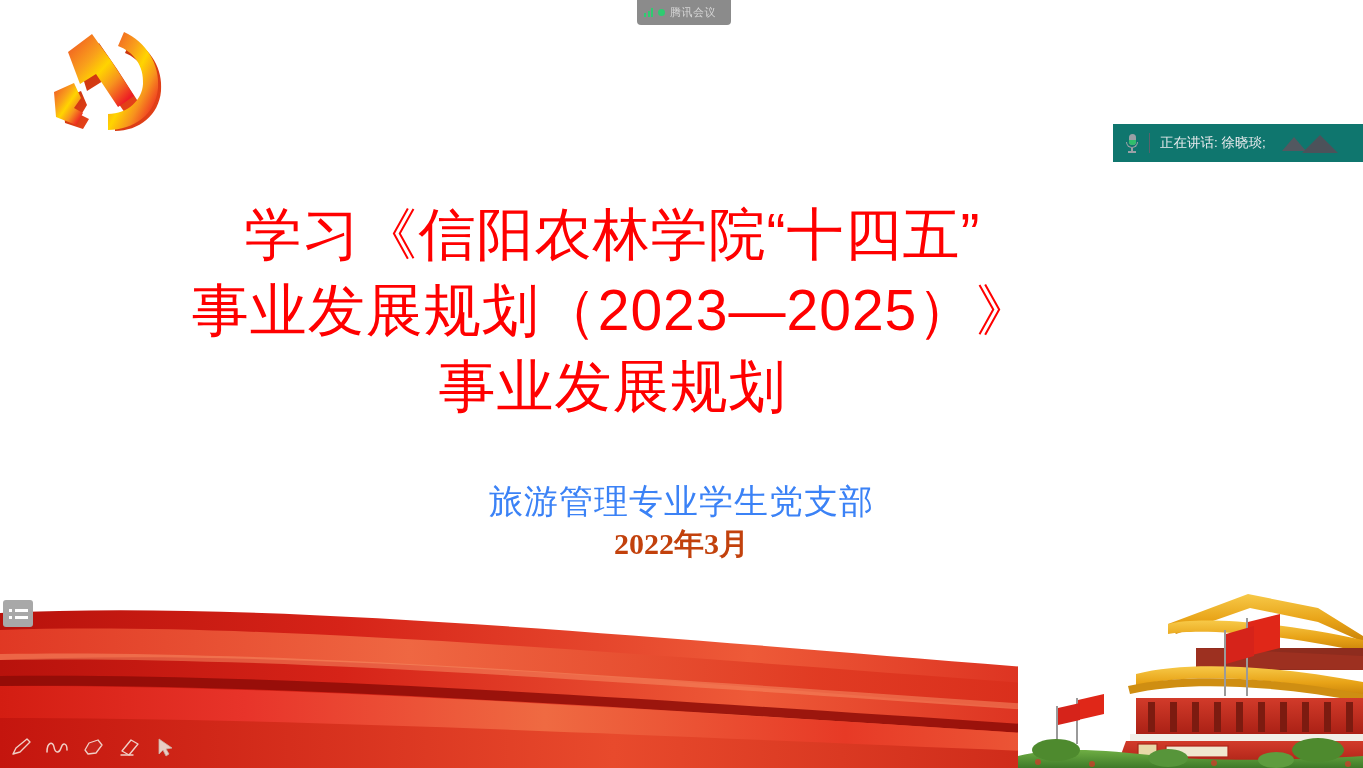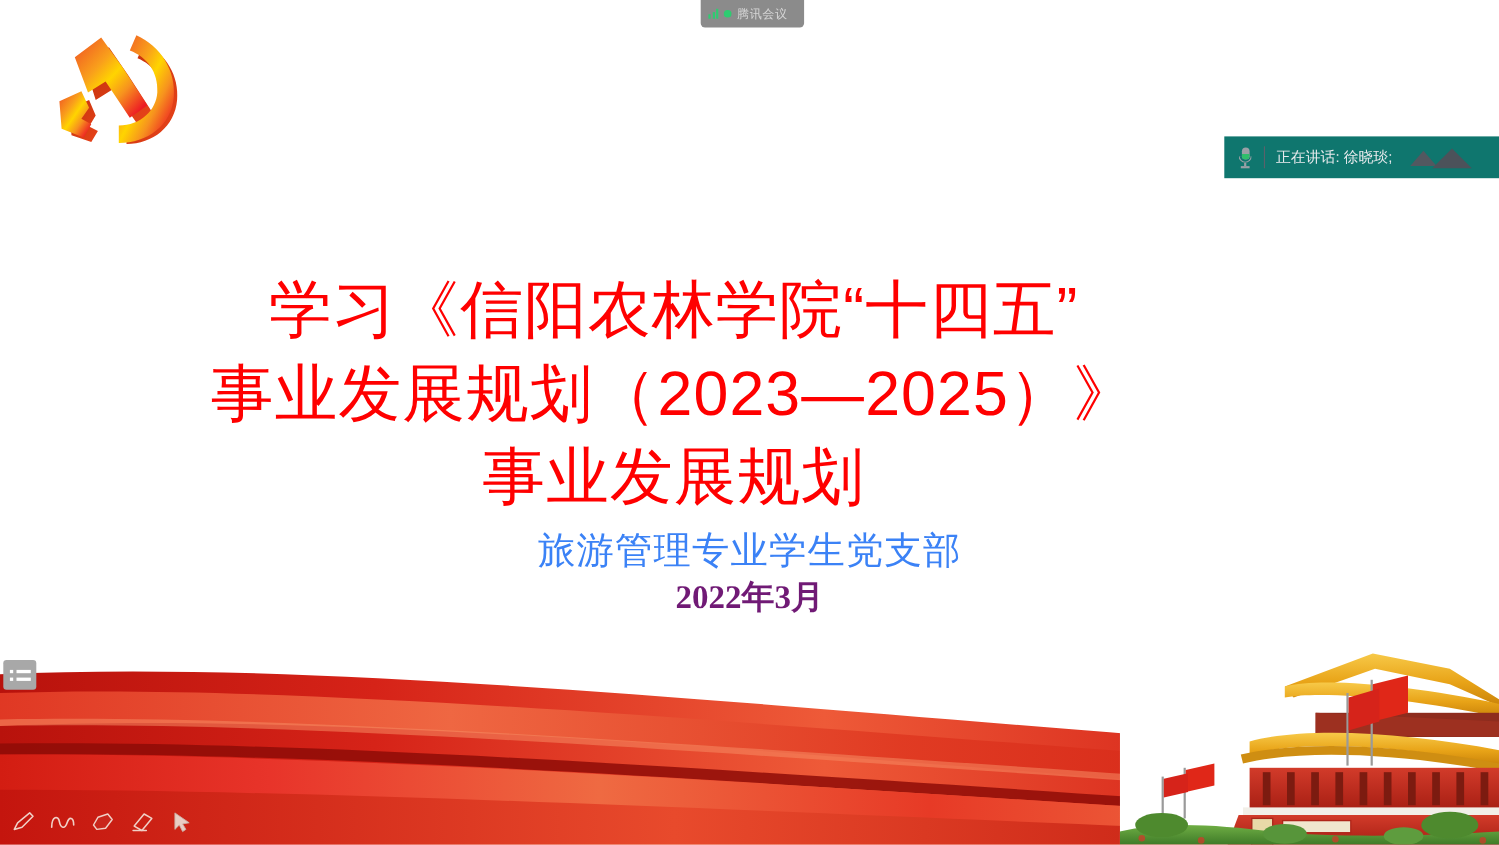--- a/index.html
+++ b/index.html
@@ -151,21 +151,20 @@
     height: 124px;
   }
 
   
   #title-block {
     position: absolute;
     left: 0;
     top: 196px;
     width: 1225px;
     text-align: center;
-    margin-top: 48px;
   }
   #title-block .tline {
     color: #ff0000;
     font-family: "Liberation Sans", sans-serif;
     font-size: 57px;
     line-height: 76px;
     letter-spacing: 1px;
     white-space: nowrap;
   }
 
@@ -181,21 +180,21 @@
     font-family: "Liberation Serif", serif;
     font-size: 34px;
     line-height: 44px;
     color: #3b82f6;
     letter-spacing: 1px;
   }
   #subtitle-block .date {
     font-family: "Liberation Serif", serif;
     font-size: 30px;
     line-height: 40px;
-    color: #701a75;
+    color: #c2410c;
     font-weight: bold;
   }
 
   
   #slide-list-btn {
     position: absolute;
     left: 3px;
     top: 600px;
     width: 30px;
     height: 27px;

